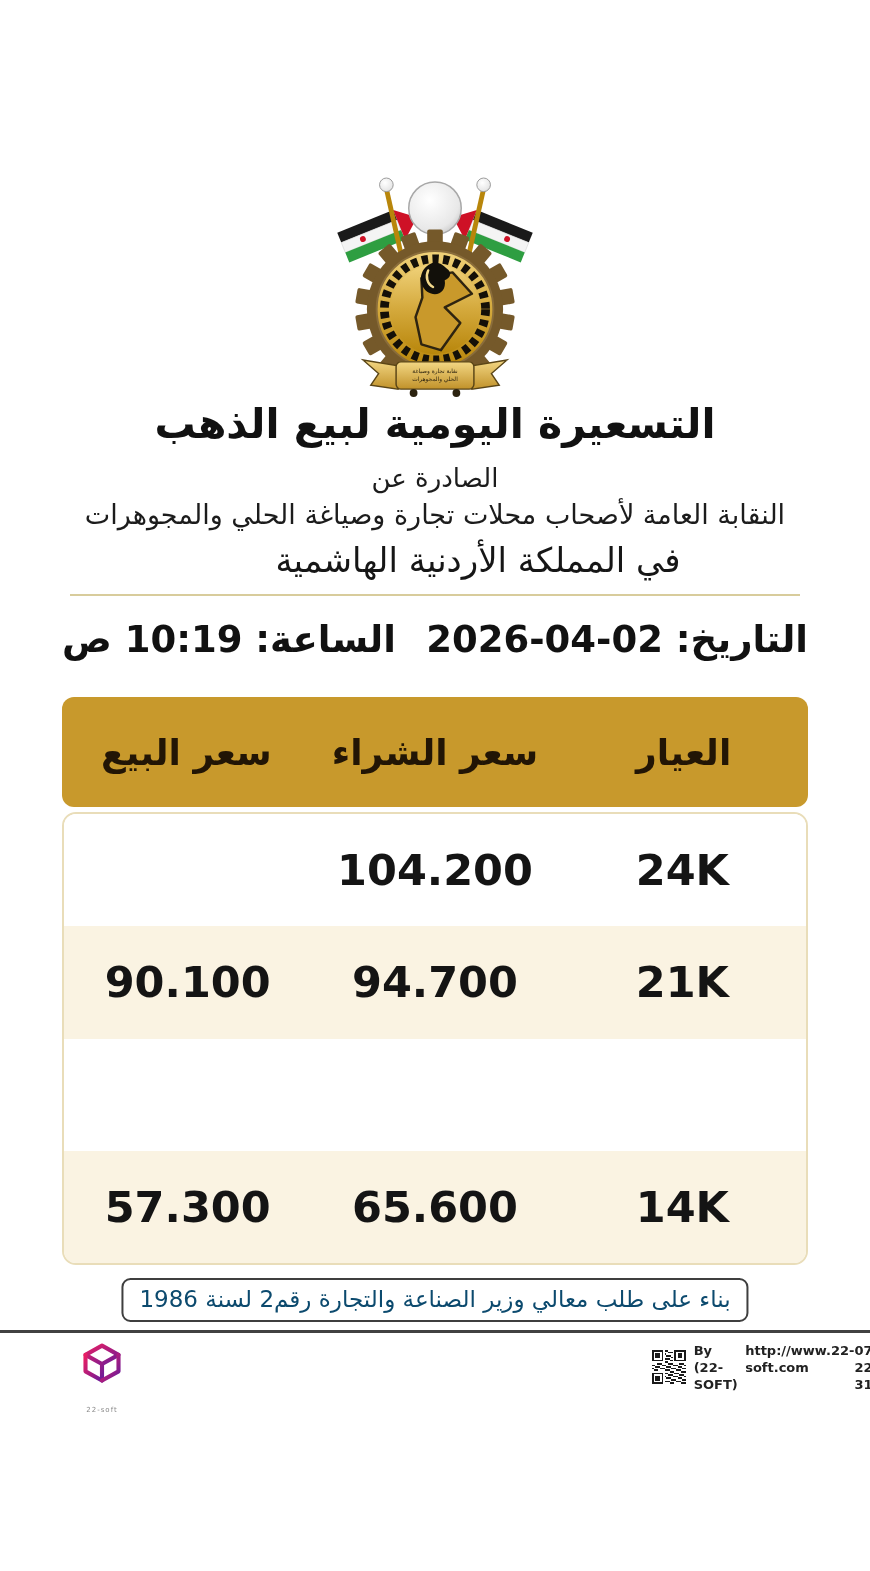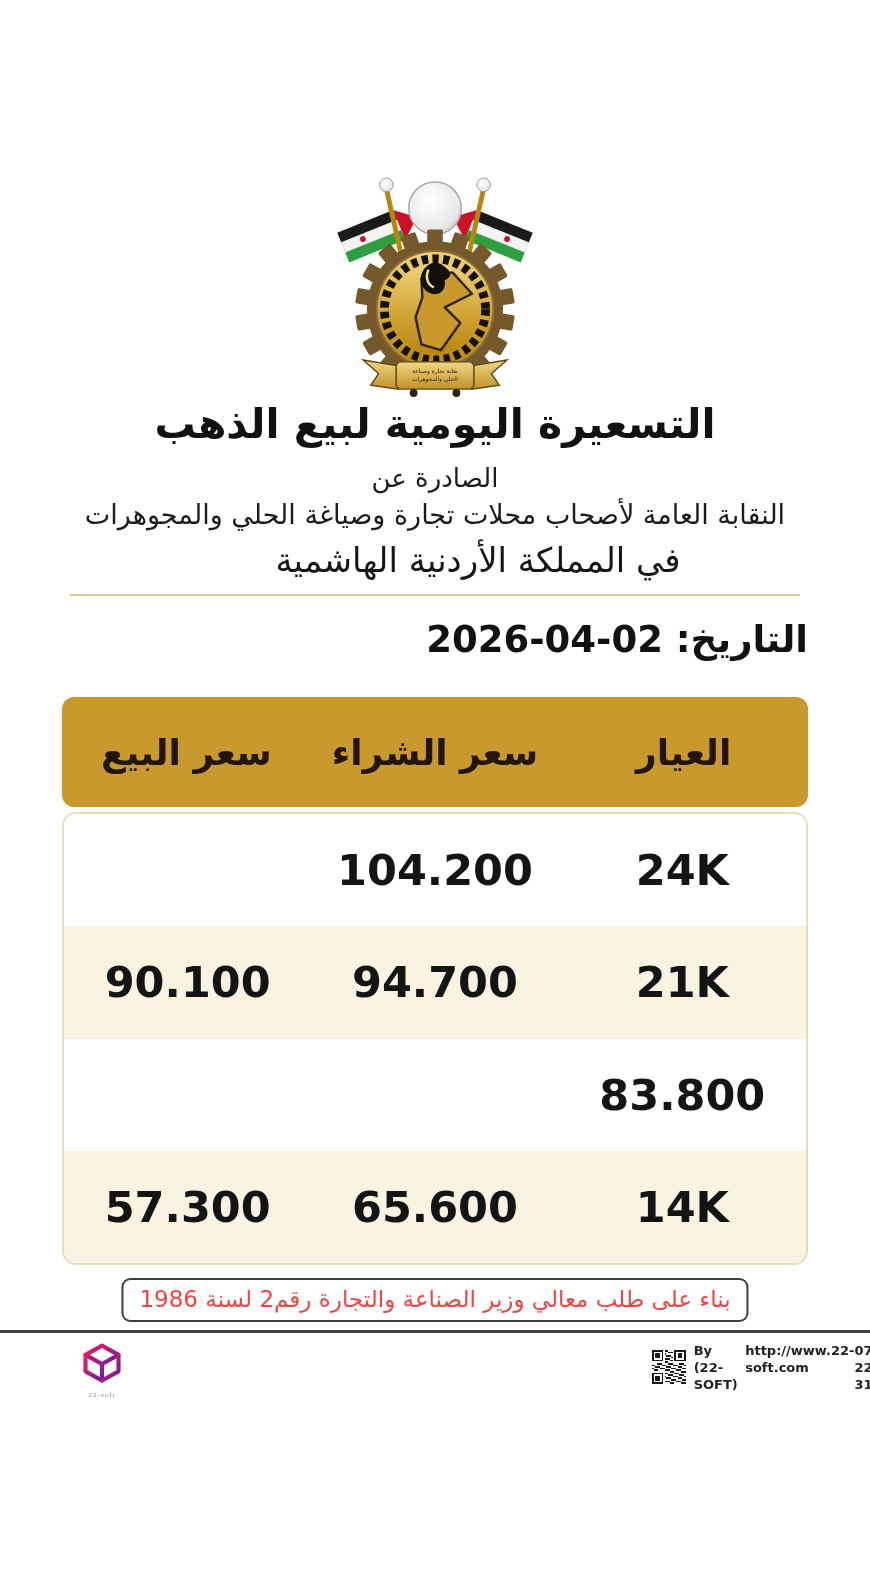--- a/index.html
+++ b/index.html
@@ -46,36 +46,36 @@
            background: #ffffff; border: 2px solid #e9ddb9; border-radius: 14px;
            overflow: hidden; display: flex; flex-direction: column; }
   .trow  { flex: 1; display: grid; grid-template-columns: 1fr 1fr 1fr; direction: rtl;
            align-items: center; background: #ffffff; }
   .trow.alt { background: #faf3e2; }
   .trow .cell { text-align: center; font-size: 43px; font-weight: 700; color: #141414; }
 
   
   .note { position: absolute; top: 1278px; left: 50%; transform: translateX(-50%);
           border: 2px solid #3f3f3f; border-radius: 9px; padding: 6px 16px 8px 16px;
-          font-size: 23px; direction: rtl; white-space: nowrap; color: #ef4444;
+          font-size: 23px; direction: rtl; white-space: nowrap; color: #0c4a6e;
           background: #ffffff; }
 
   .bottom-rule { position: absolute; top: 1330px; left: 0; width: 870px; height: 3px;
                  background: #414141; border: 0; }
 
   
   .qr-block { position: absolute; top: 1338px; left: 652px; display: flex; gap: 8px; }
   .qr { width: 58px; height: 58px; }
   .qr-text { display: flex; flex-direction: row; justify-content: center;
              padding-top: 4px; font-size: 13px; font-weight: 600; color: #222; line-height: 17px;
              font-family: "DejaVu Sans", sans-serif; }
 
   .cube-block { position: absolute; top: 1342px; left: 76px; width: 52px; text-align: center; }
   .cube-logo { width: 44px; height: 44px; }
-  .cube-text { font-size: 7px; color: #8a8a8a; letter-spacing: 1px; margin-top: 1px; font-family: Liberation Serif, serif; }
+  .cube-text { font-size: 7px; color: #8a8a8a; letter-spacing: 1px; margin-top: 16px; }
 </style>
 </head>
 <body>
 
 <div class="page">
 
   <svg class="emblem" viewBox="0 0 220 240" aria-hidden="true">
     <defs>
       <linearGradient id="goldGrad" x1="0" y1="0" x2="0" y2="1">
         <stop offset="0" stop-color="#f0d27a"></stop>
@@ -164,20 +164,21 @@
 
   <div class="title">التسعيرة اليومية لبيع الذهب</div>
   <div class="issued">الصادرة عن</div>
   <div class="org">النقابة العامة لأصحاب محلات تجارة وصياغة الحلي والمجوهرات</div>
   <div class="country">في المملكة الأردنية الهاشمية</div>
 
   <div class="divider"></div>
 
   <div class="datetime">
     <span class="chunk">التاريخ: 02-04-2026</span>
+    <span class="chunk">الساعة: 10:19 ص</span>
   </div>
 
   <div class="thead">
     <div class="hcell">العيار</div>
     <div class="hcell">سعر الشراء</div>
     <div class="hcell">سعر البيع</div>
   </div>
 
   <div class="tbody" id="tbody">
     <div class="trow">
@@ -185,21 +186,20 @@
       <div class="cell buy">104.200</div>
     </div>
 
     <div class="trow alt">
       <div class="cell karat">21K</div>
       <div class="cell sell">94.700</div>
       <div class="cell buy">90.100</div>
     </div>
 
     <div class="trow">
-      <div class="cell sell">83.800</div>
     </div>
 
     <div class="trow alt">
       <div class="cell karat">14K</div>
       <div class="cell sell">65.600</div>
       <div class="cell buy">57.300</div>
     </div>
   </div>
 
   <div class="note">بناء على طلب معالي وزير الصناعة والتجارة رقم2 لسنة 1986</div>

